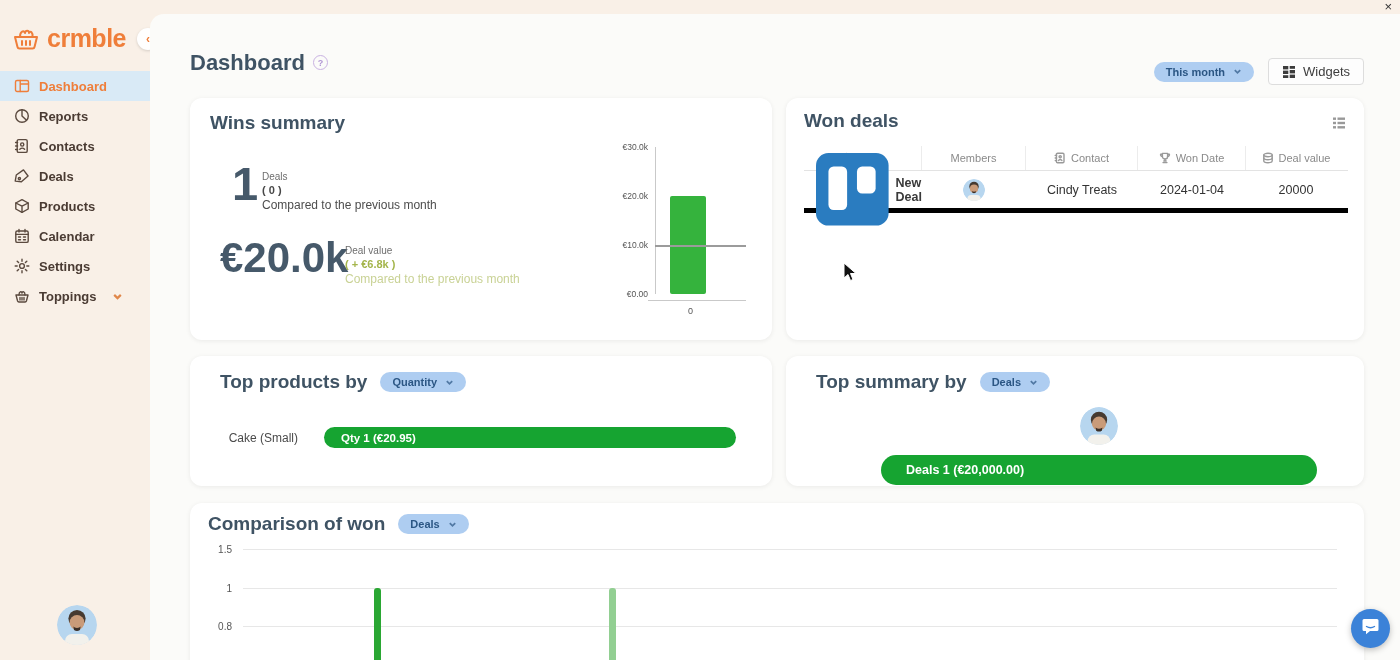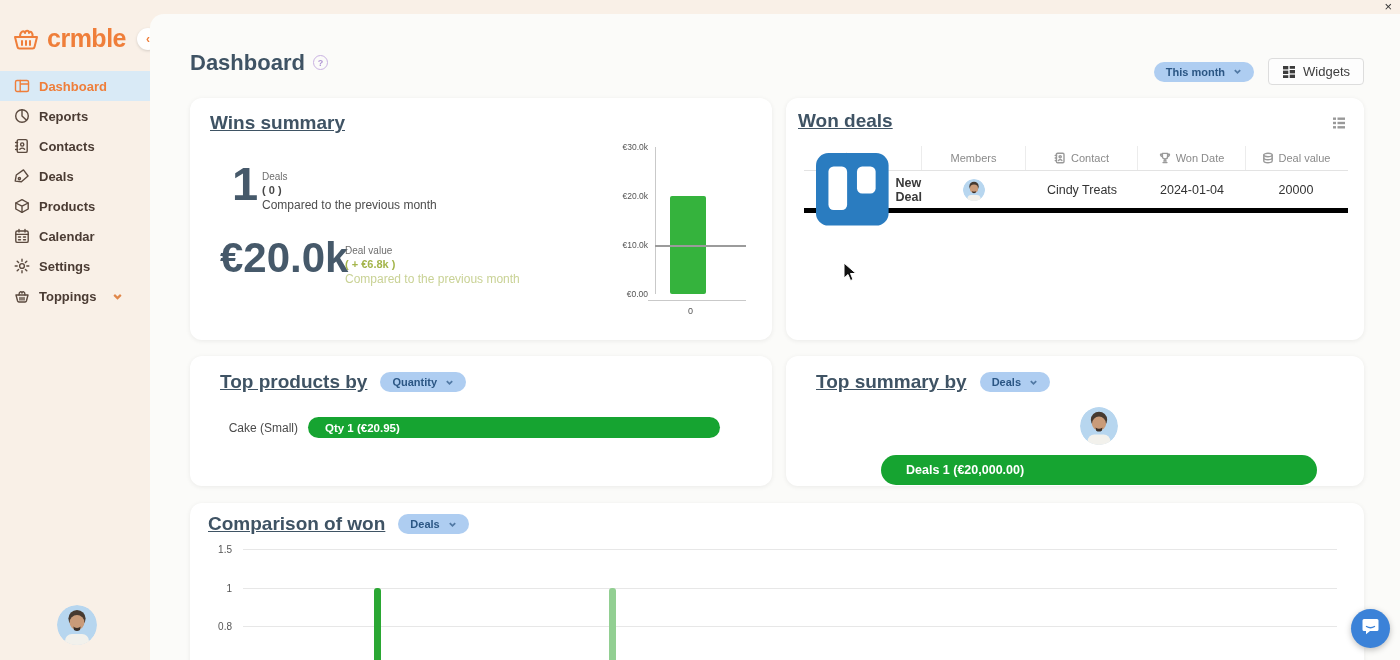--- a/index.html
+++ b/index.html
@@ -33,21 +33,21 @@
     font-size:9px; display:flex; align-items:center; justify-content:center; margin-left:8px; font-weight:bold; }
   .header-right { margin-left:auto; display:flex; align-items:center; gap:14px; margin-top:18px; }
   .pill { display:inline-flex; align-items:center; gap:8px; background:var(--pill_blue_bg); color:var(--pill_blue_text);
     border-radius:12px; padding:4px 12px; font-size:11px; font-weight:bold; cursor:pointer; }
   .pill .chev { width:9px; height:9px; opacity:.7; display:inline-flex; }
   .widgets-btn { display:flex; align-items:center; gap:7px; background:#fdfdfd; border:1px solid #ddd; border-radius:4px;
     padding:5px 13px; font-size:13px; color:#3c3c3c; cursor:pointer; }
   .widgets-btn .icn { width:14px; height:14px; color:#3c3c3c; }
 
   .card { position:absolute; background:#fff; border-radius:12px; box-shadow:0 1px 5px rgba(0,0,0,.07); }
-  .card-title { font-size:19px; font-weight:bold; color:var(--title_text);text-decoration:underline; }
+  .card-title { font-size:19px; font-weight:bold; color:var(--title_text); }
 
   
   #card-wins   { left:40px; top:84px; width:582px; height:242px; }
   #card-wins .card-title { position:absolute; left:20px; top:14px; }
   .stat-num  { position:absolute; left:42px; top:58px; font-size:47px; font-weight:bold; color:#46596a; }
   .stat-lbls1 { position:absolute; left:72px; top:73px; }
   .stat-val  { position:absolute; left:30px; top:136px; font-size:42px; font-weight:bold; color:#46596a; }
   .stat-lbls2 { position:absolute; left:155px; top:147px; }
   .lbl-s  { font-size:10px; color:#6e6e6e; }
   .lbl-b  { font-size:11px; font-weight:bold; color:#474747; margin-top:2px; }
@@ -58,38 +58,38 @@
   .mini-chart { position:absolute; left:418px; top:42px; width:150px; height:175px; }
   .mini-ylab { position:absolute; right:110px; width:40px; text-align:right; font-size:8.5px; color:#555; transform:translateY(-50%); }
   .mini-axis-y { position:absolute; left:47px; top:7px; width:1px; height:147px; background:#c9c9c9; }
   .mini-axis-x { position:absolute; left:40px; top:160px; width:98px; height:1px; background:#c9c9c9; }
   .mini-bar { position:absolute; left:62px; width:36px; border-radius:2px; background:var(--mini_bar_green); }
   .mini-ref { position:absolute; left:47px; width:91px; height:1.5px; background:#9b9b9b; }
   .mini-xlab { position:absolute; left:80px; top:166px; font-size:9px; color:#555; }
 
   
   #card-won { left:636px; top:84px; width:578px; height:242px; }
-  #card-won .card-title { position:absolute; left:12px; top:12px; }
+  #card-won .card-title { position:absolute; left:18px; top:12px; }
   .list-icon { position:absolute; right:18px; top:18px; width:14px; height:14px; color:#999; cursor:pointer; }
   .wd-table { position:absolute; left:18px; right:16px; top:48px; }
   .wd-head { display:flex; border-bottom:1px solid #e3e3e3; }
   .wd-hcell { display:flex; align-items:center; justify-content:center; gap:5px; height:24px;
     font-size:11px; color:#8a8a8a; border-right:1px solid #ececec; }
   .wd-hcell:last-child { border-right:none; }
   .wd-hcell .icn { width:12px; height:12px; color:#9a9a9a; }
   .wd-row { display:flex; align-items:center; height:42px; border-bottom:5px solid #000000; }
   .wd-cell { display:flex; align-items:center; justify-content:center; font-size:12.5px; color:#333; }
   .wd-cell.deal { justify-content:flex-start; padding-left:12px; gap:7px; font-weight:bold; color:#3a3a3a; cursor:pointer; }
   .row-avatar { width:22px; height:22px; border-radius:50%; overflow:hidden; }
 
   
   #card-products { left:40px; top:342px; width:582px; height:130px; }
   #card-sellers  { left:636px; top:342px; width:578px; height:130px; }
   .hbar-head { display:flex; align-items:center; gap:13px; padding:15px 0 0 30px; }
-  .hbar-row { display:flex; align-items:center; margin-top:24px; }
+  .hbar-row { display:flex; align-items:center; margin-top:34px;gap:16px; }
   .hbar-label { width:118px; text-align:right; font-size:12px; color:#4a4a4a; padding-right:10px; flex:none; }
   .hbar { height:21px; border-radius:11px; background:var(--green_bar); display:flex; align-items:center; }
   .hbar span { color:#fff; font-size:11.5px; font-weight:bold; padding-left:17px; white-space:nowrap; }
   #card-sellers .hbar-row { margin-top:14px; padding-left:48px; gap:10px;flex-direction:column; }
   #card-sellers .hbar { height:30px; border-radius:16px; }
   #card-sellers .hbar span { font-size:12.5px; padding-left:25px; }
   .seller-avatar { width:38px; height:38px; border-radius:50%; overflow:hidden; flex:none; }
 
   
   #card-comparison { left:40px; top:489px; width:1174px; height:171px; overflow:hidden; }

